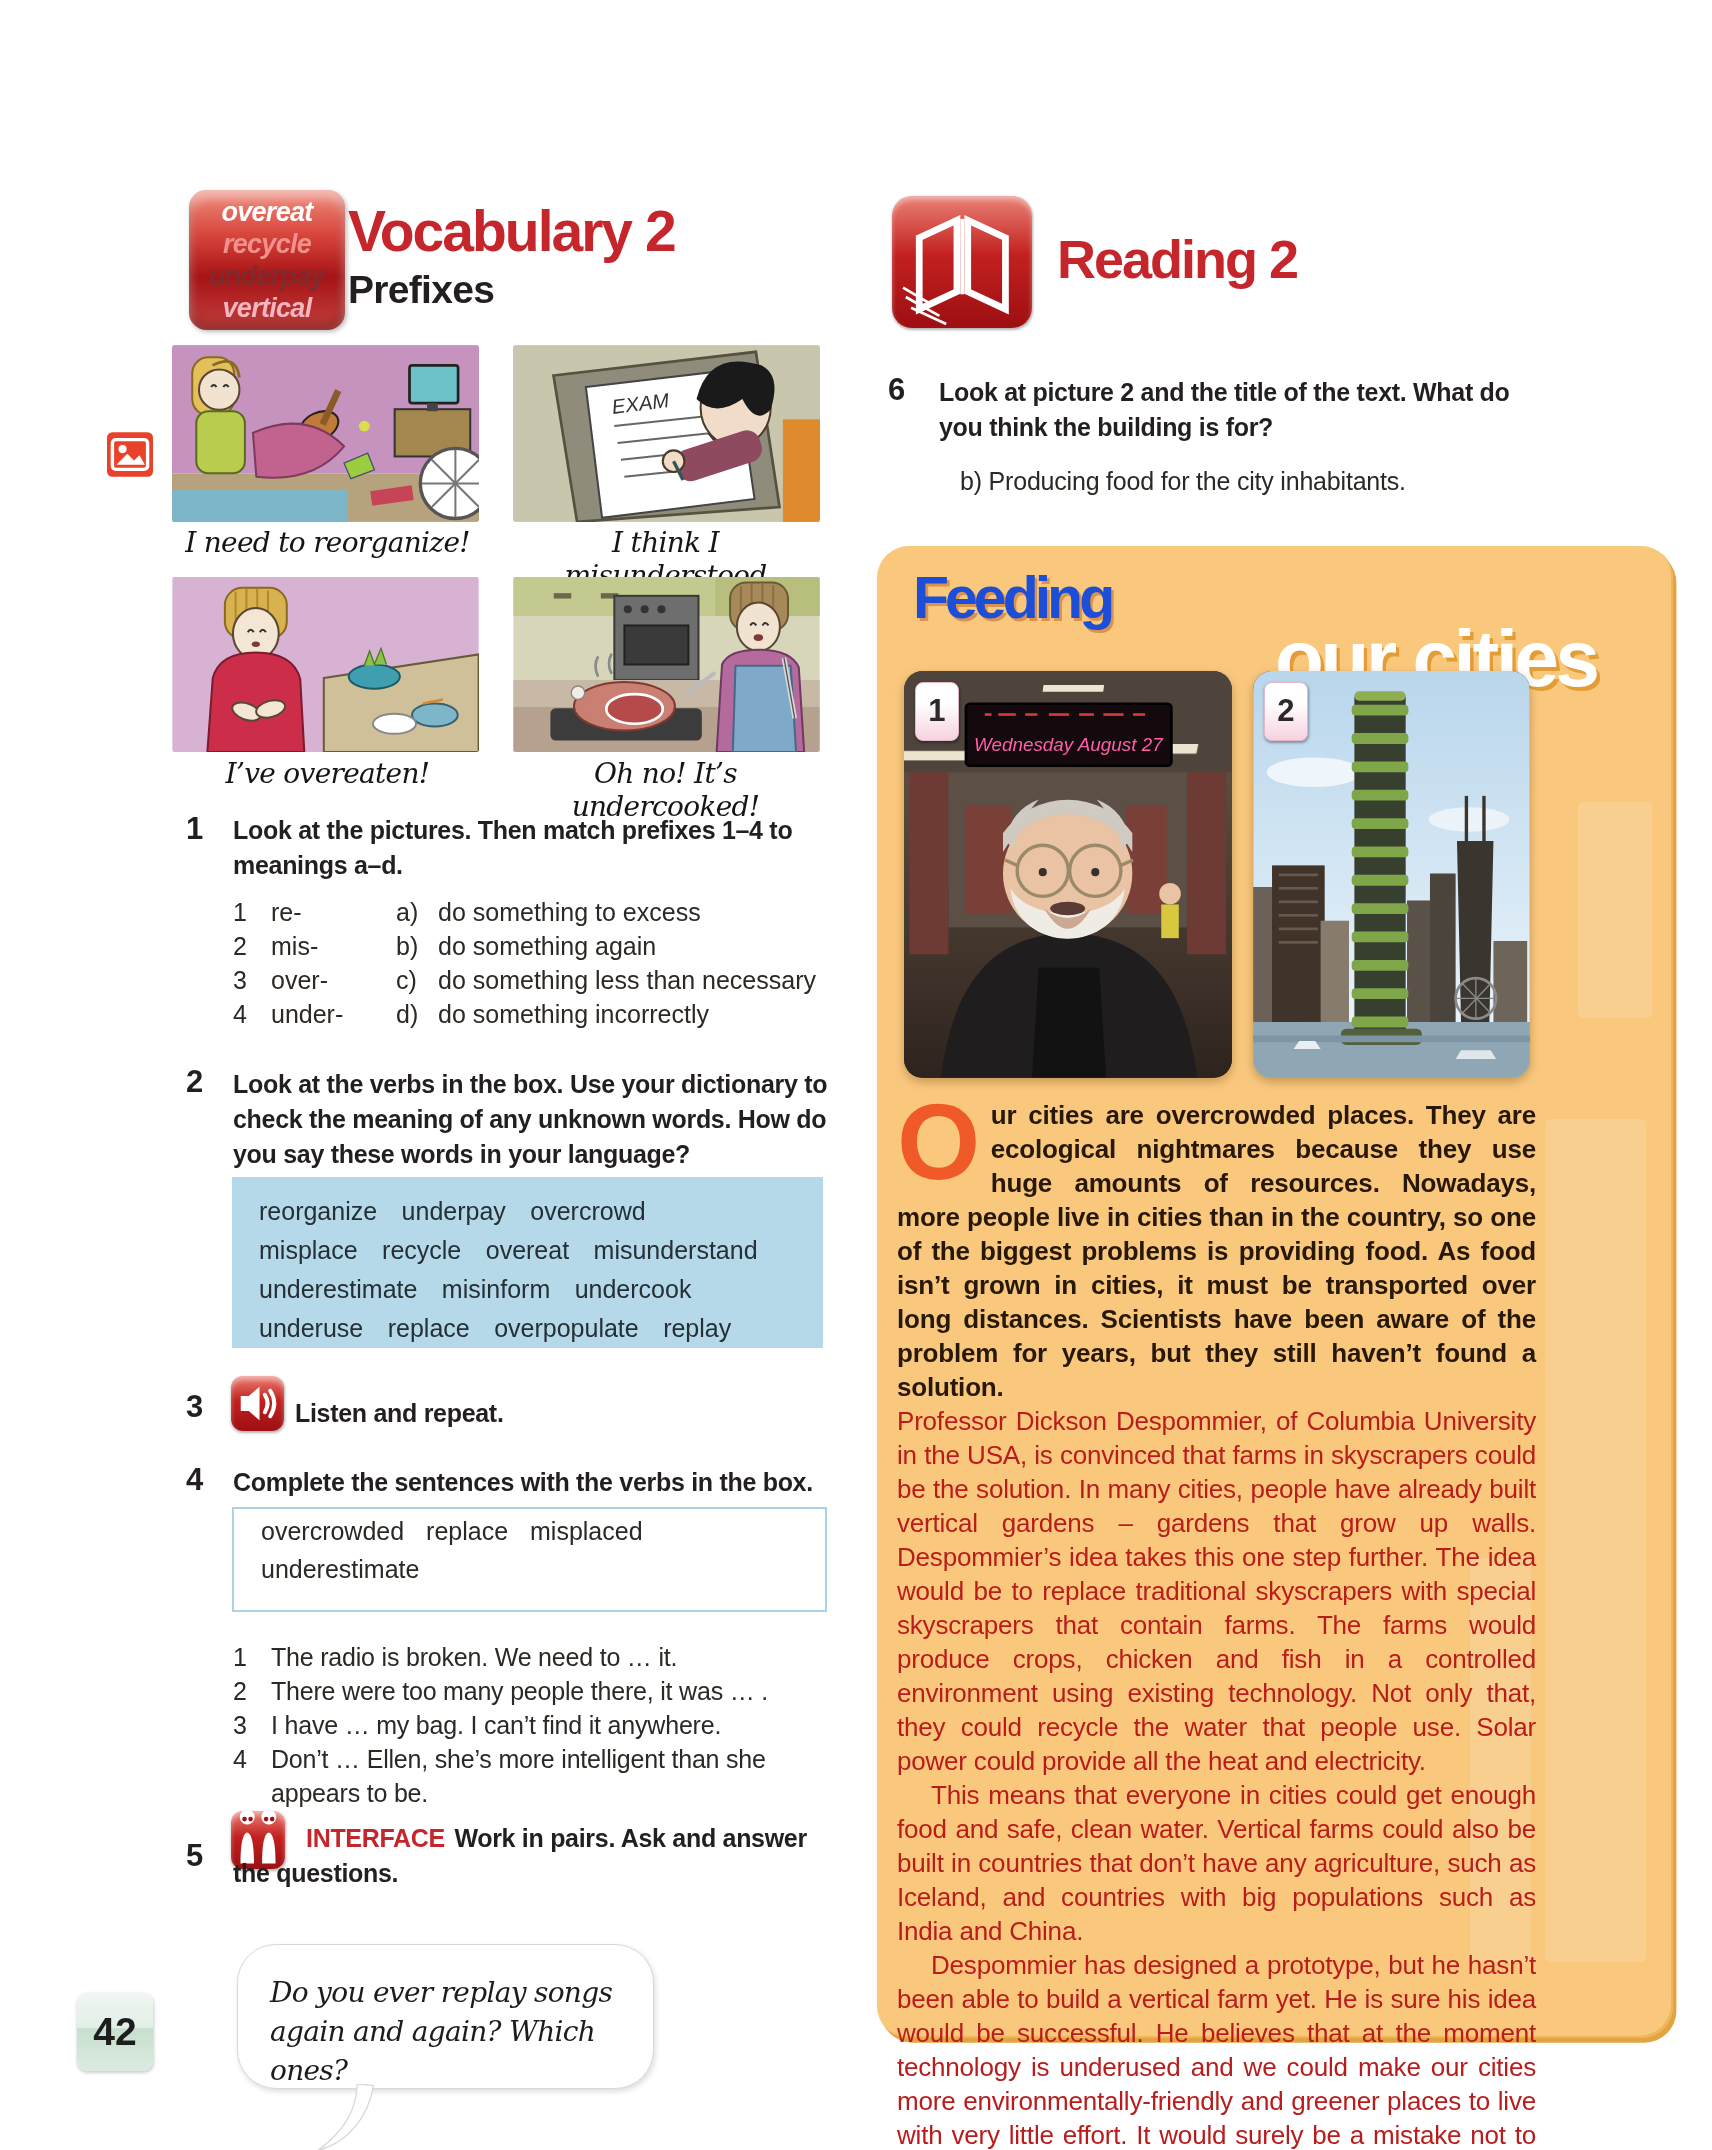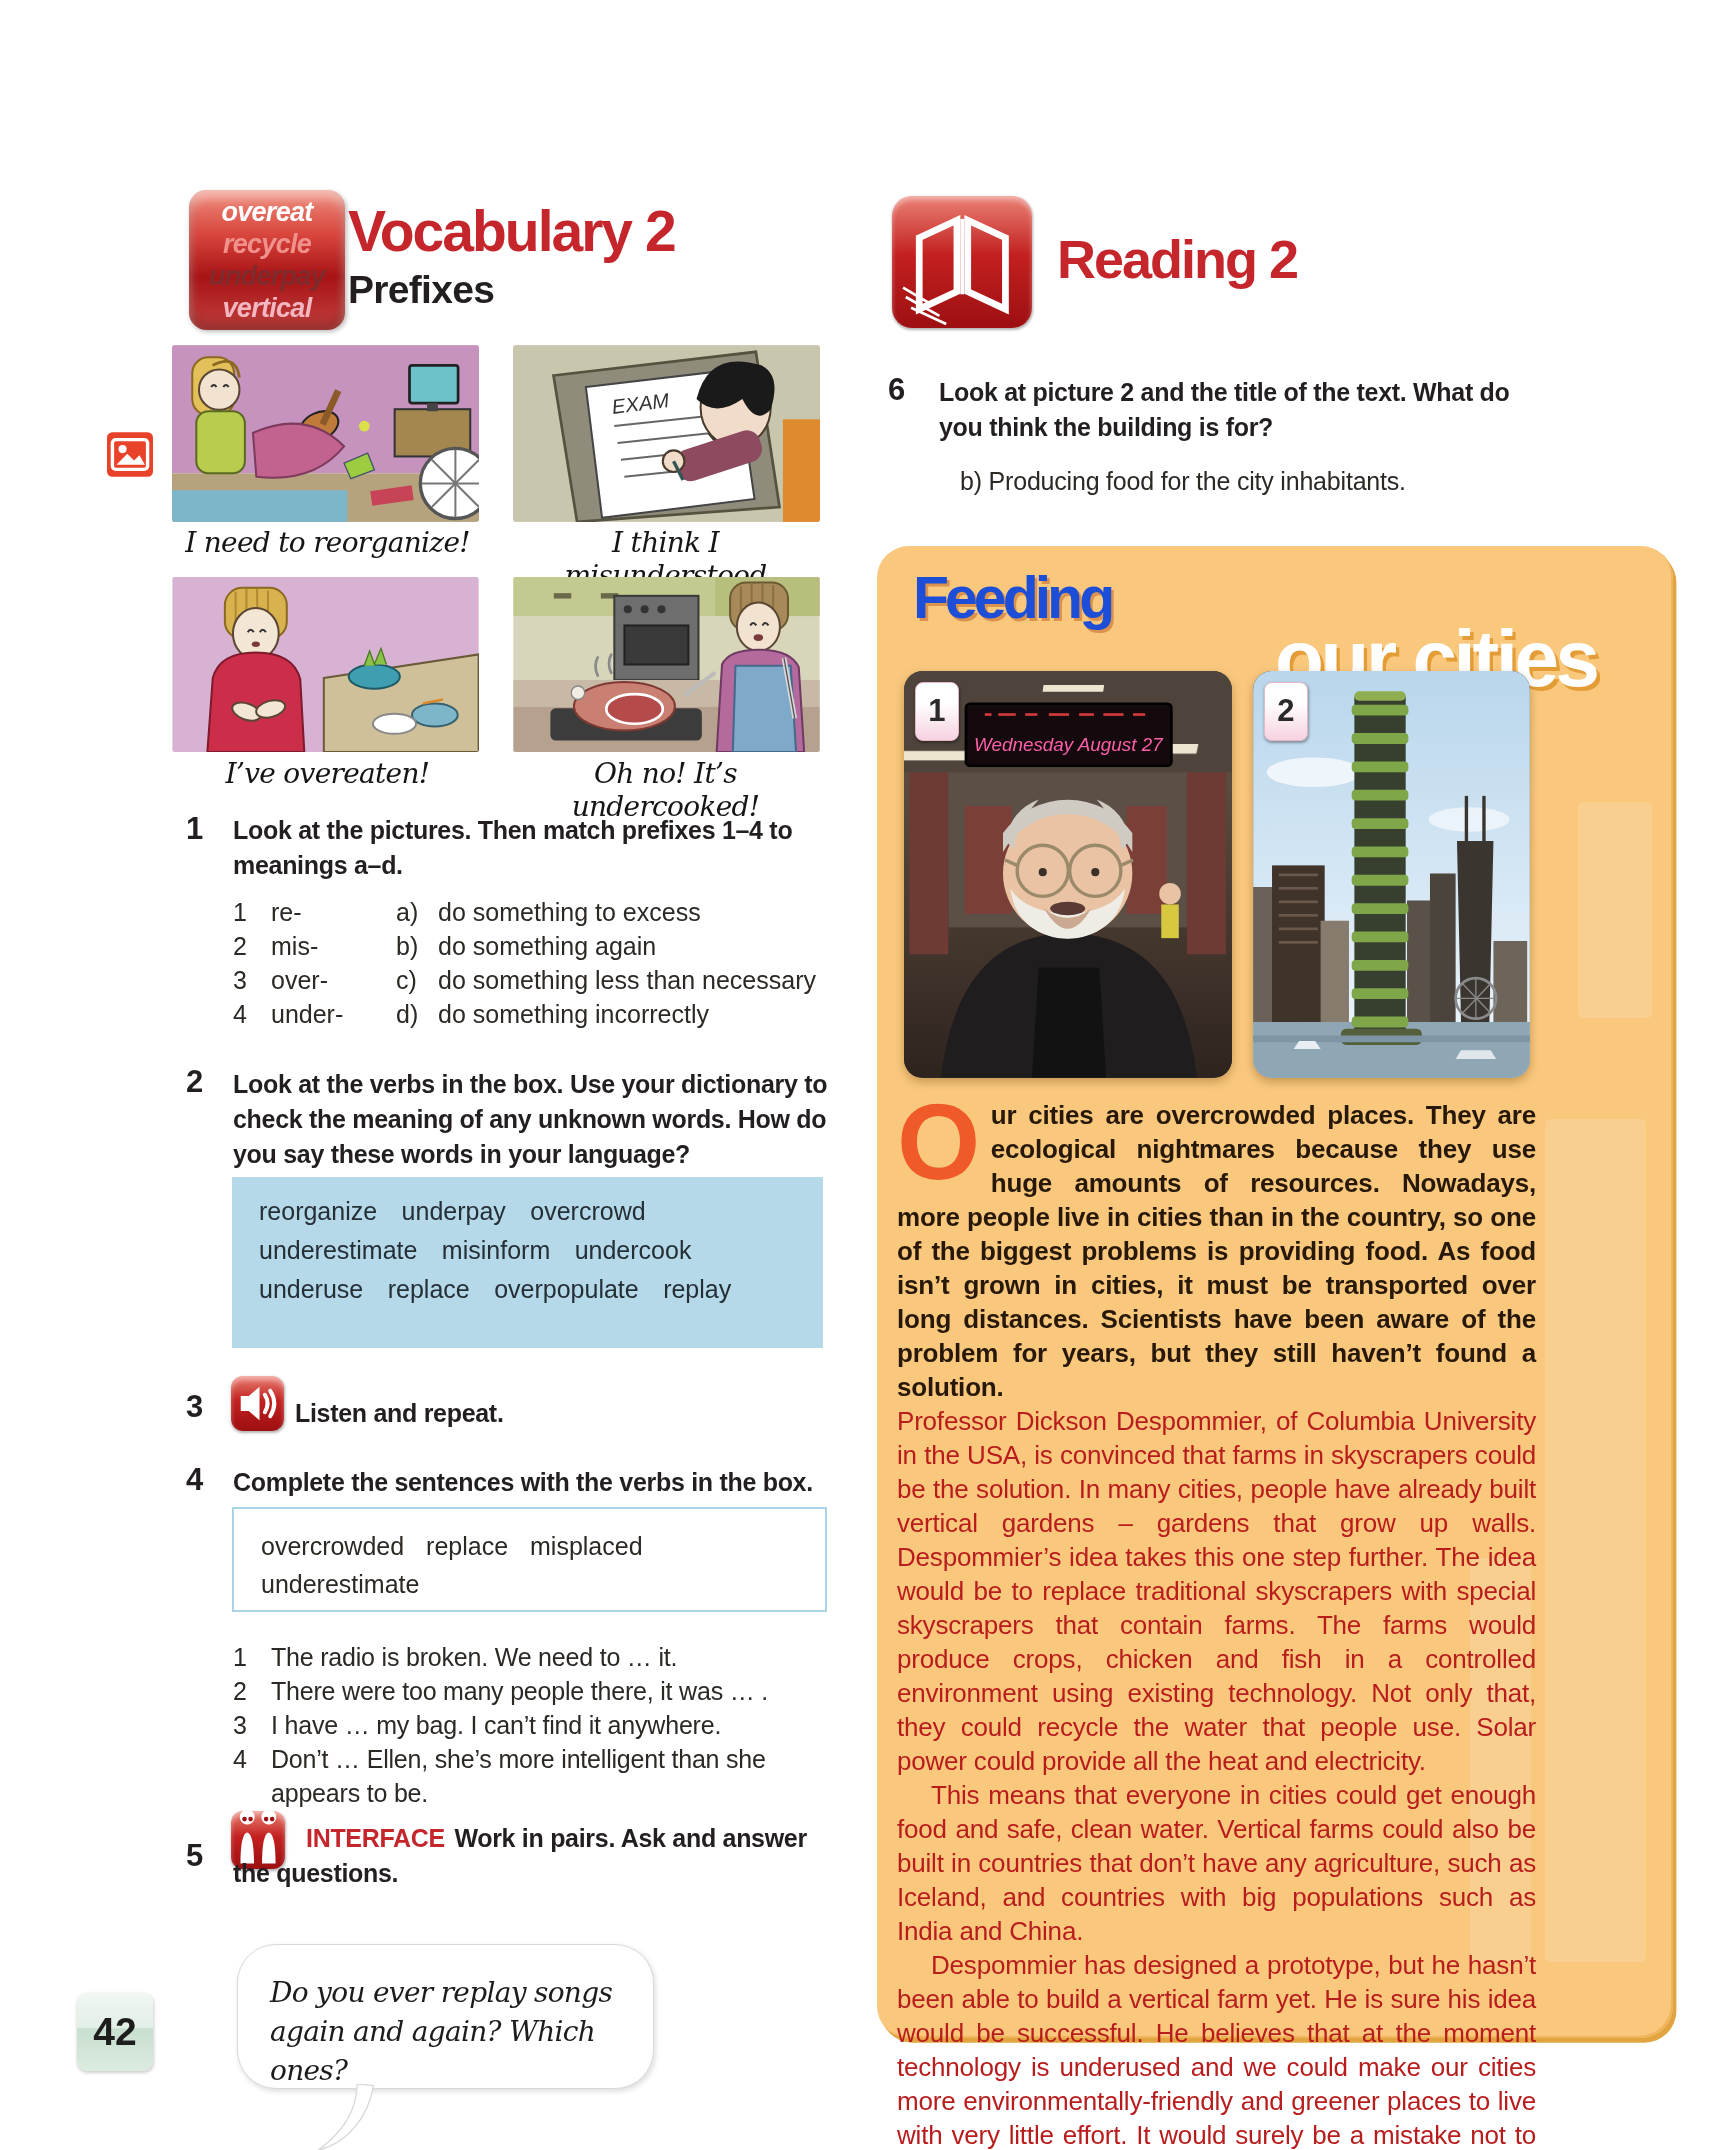--- a/index.html
+++ b/index.html
@@ -37,21 +37,21 @@
   .p-prefix{width:125px;font-size:25px;color:#2c2824;}
   .p-letter{width:42px;font-size:25px;color:#2c2824;}
   .p-meaning{flex:1;font-size:25px;color:#2c2824;}
 
   
   .bluebox{left:232px;top:1177px;width:591px;height:171px;background:#b5d9e9;}
   .boxline{margin-left:27px;font-size:25px;color:#242f36;word-spacing:17.5px;line-height:39px;}
   .bluebox .boxline:first-child{margin-top:15px;}
   .whitebox{left:232px;top:1507px;width:591px;height:101px;background:#ffffff;border:2px solid #a9d4e6;}
   .whitebox .boxline{color:#2c2824;word-spacing:15px;line-height:38px;}
-  .whitebox .boxline:first-child{margin-top:18px;}
+  .whitebox .boxline:first-child{margin-top:3px;}
 
   
   .s-row{display:flex;}
   .s-num{width:38px;font-size:25px;color:#2c2824;line-height:34px;}
   .s-text{flex:1;font-size:25px;color:#2c2824;line-height:34px;letter-spacing:-0.2px;}
 
   .brand{color:#c5262c;font-weight:bold;margin-right:9.4px;}
 
   
   .bubble{left:237px;top:1944px;width:415px;height:143px;background:#fff;border:1.3px solid #d9d9d9;
@@ -256,20 +256,21 @@
       <span class="p-prefix">under-</span>
       <span class="p-letter">d)</span>
       <span class="p-meaning">do something incorrectly</span>
     </div>
   </div>
 
   <div class="abs exnum" style="left:186px;top:1064px;">2</div>
   <div class="abs instr" style="left:233px;top:1067px;width:596px;">Look at the verbs in the box. Use your dictionary to check the meaning of any unknown words. How do you say these words in your language?</div>
   <div class="abs bluebox">
     <div class="boxline">reorganize underpay overcrowd</div>
+    <div class="boxline">misplace recycle overeat misunderstand</div>
     <div class="boxline">underestimate misinform undercook</div>
     <div class="boxline">underuse replace overpopulate replay</div>
   </div>
 
   <div class="abs exnum" style="left:186px;top:1389px;">3</div>
   <div class="abs red-chip" style="left:231px;top:1376px;width:53px;height:55px;">
     <svg width="53" height="55" viewBox="0 0 78 82">
       <polygon points="14,30 26,30 42,16 42,66 26,52 14,52" fill="#fff"></polygon>
       <path d="M50 28 Q58 41 50 54 M58 22 Q70 41 58 60" stroke="#fff" stroke-width="6" fill="none" stroke-linecap="round"></path>
     </svg>

